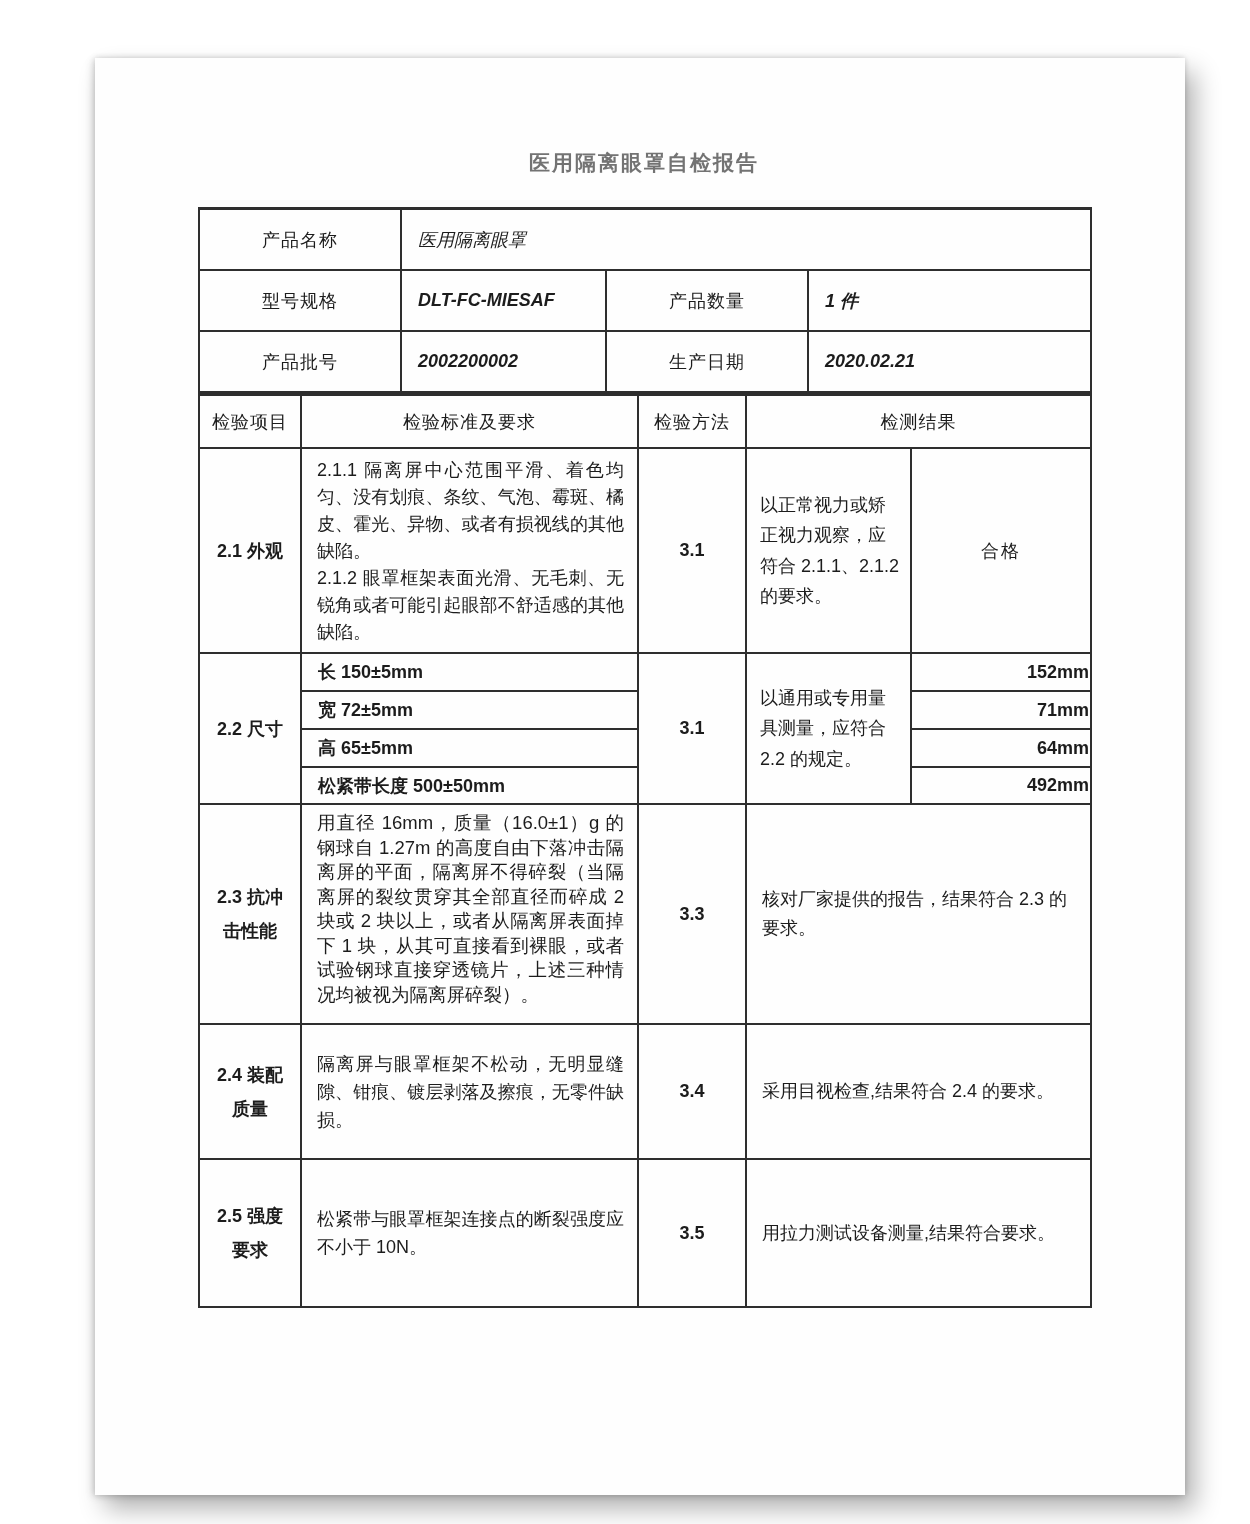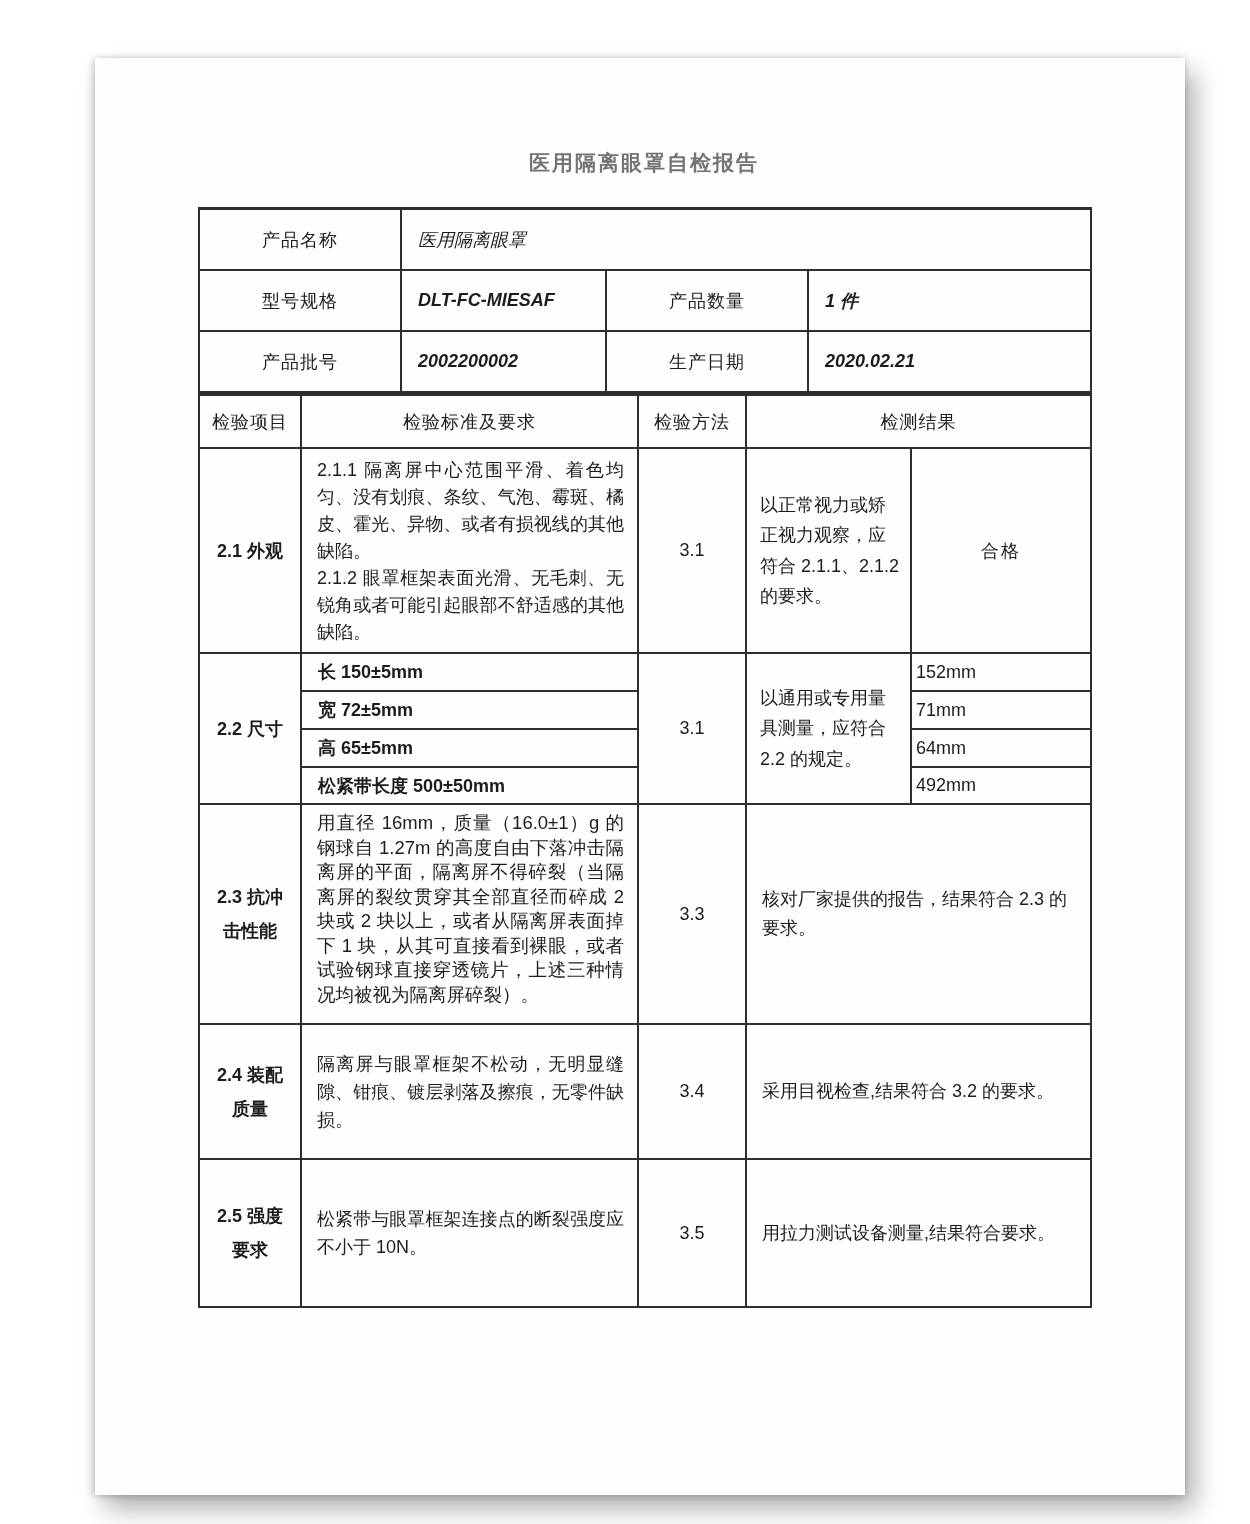--- a/index.html
+++ b/index.html
@@ -97,21 +97,21 @@
     line-height: 28px;
   }
   .p-small {
     line-height: 24.5px;
     font-size: 18.5px;
     padding-top: 6px;
   }
   .method-cell {
     text-align: center;
     vertical-align: middle;
-    font-weight: 400;
+    font-weight: 700;
     font-size: 18px;
   }
   .rdesc-cell {
     vertical-align: middle;
     text-align: left;
     padding: 6px 10px 6px 13px;
     line-height: 30.5px;
   }
   .result-center {
     text-align: center;
@@ -120,22 +120,23 @@
   }
   .spec-cell {
     vertical-align: middle;
     padding-left: 16px;
     font-weight: 700;
     height: 34px;
   }
   .mval-cell {
     vertical-align: middle;
     padding-left: 4px;
-    font-weight: 400;
+    font-weight: 700;
     height: 34px;
+    text-align: right;
   }
   .rwide-cell {
     vertical-align: middle;
     text-align: left;
     padding: 6px 12px 6px 15px;
     line-height: 29px;
   }
   .row-appearance { height: 197px; }
   .row-impact     { height: 220px; }
   .row-assembly   { height: 135px; }
@@ -227,21 +228,21 @@
           <td class="item-cell">2.3 抗冲击性能</td>
           <td class="p-cell p-small">用直径 16mm，质量（16.0±1）g 的钢球自 1.27m 的高度自由下落冲击隔离屏的平面，隔离屏不得碎裂（当隔离屏的裂纹贯穿其全部直径而碎成 2 块或 2 块以上，或者从隔离屏表面掉下 1 块，从其可直接看到裸眼，或者试验钢球直接穿透镜片，上述三种情况均被视为隔离屏碎裂）。</td>
           <td class="method-cell">3.3</td>
           <td class="rwide-cell" colspan="2">核对厂家提供的报告，结果符合 2.3 的要求。</td>
         </tr>
 
         <tr class="row-assembly">
           <td class="item-cell">2.4 装配质量</td>
           <td class="p-cell-mid">隔离屏与眼罩框架不松动，无明显缝隙、钳痕、镀层剥落及擦痕，无零件缺损。</td>
           <td class="method-cell">3.4</td>
-          <td class="rwide-cell" colspan="2">采用目视检查,结果符合 3.2 的要求。</td>
+          <td class="rwide-cell" colspan="2">采用目视检查,结果符合 2.4 的要求。</td>
         </tr>
 
         <tr class="row-strength">
           <td class="item-cell">2.5 强度要求</td>
           <td class="p-cell-mid">松紧带与眼罩框架连接点的断裂强度应不小于 10N。</td>
           <td class="method-cell">3.5</td>
           <td class="rwide-cell" colspan="2">用拉力测试设备测量,结果符合要求。</td>
         </tr>
       </tbody>
     </table>

